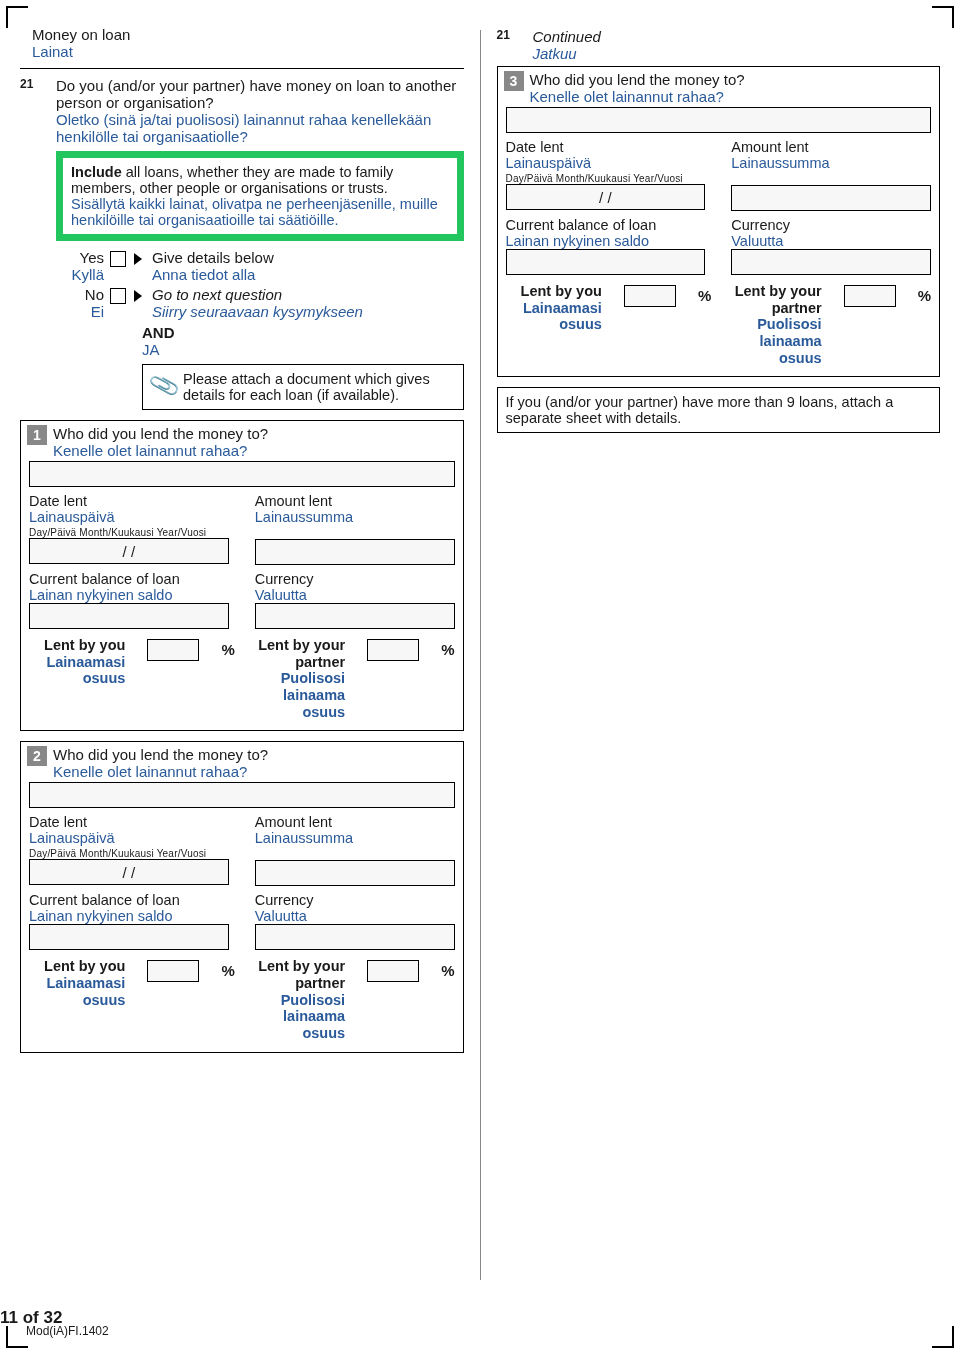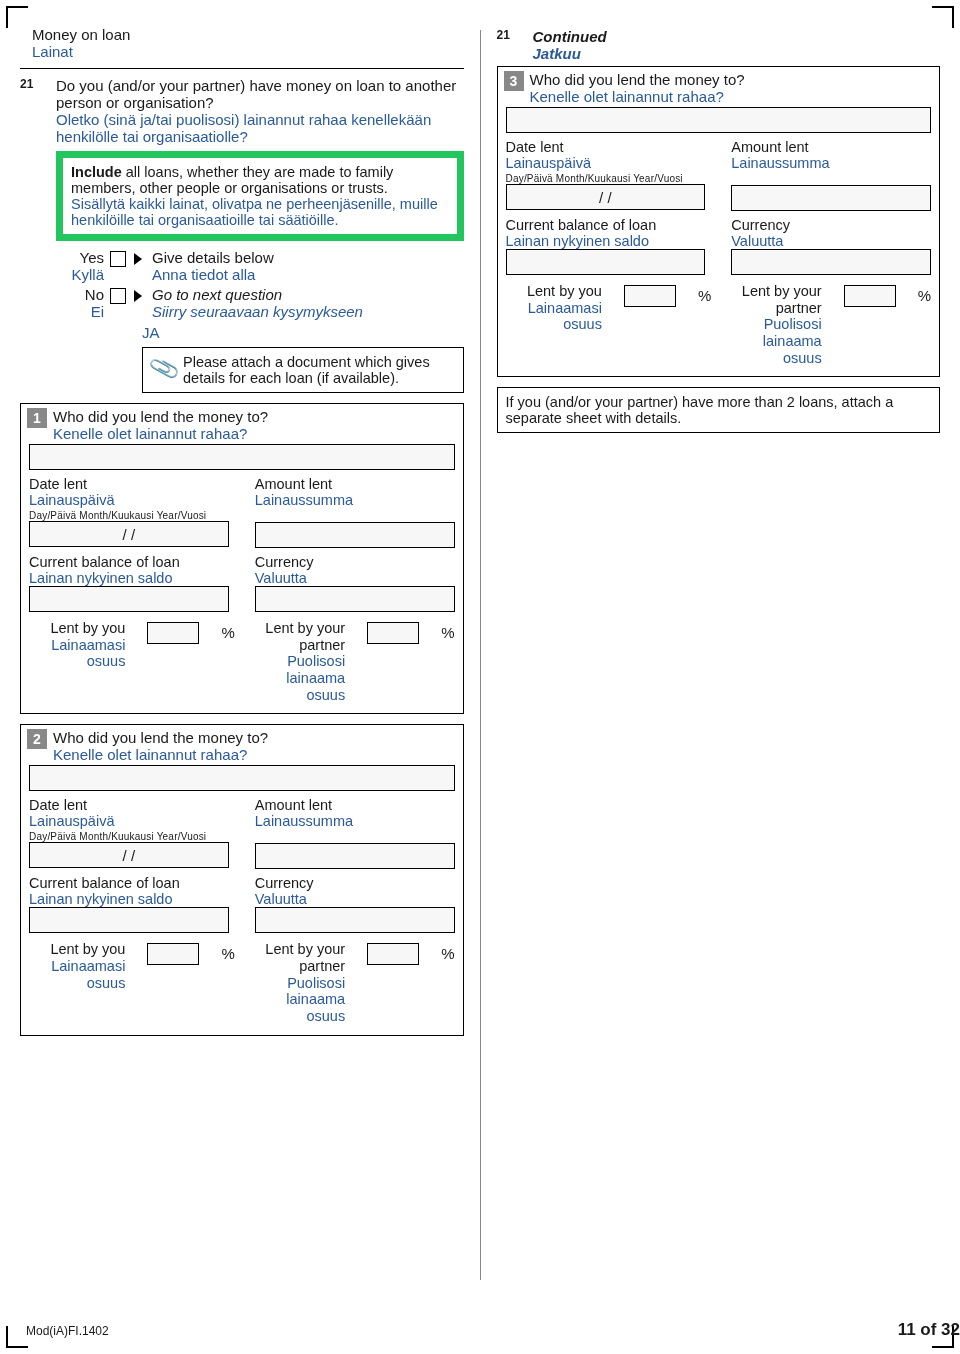--- a/index.html
+++ b/index.html
@@ -38,28 +38,28 @@
   .loan { border:1px solid #000; margin:10px 0 0 0; padding:6px 8px 10px; }
   .loan-head { display:flex; align-items:flex-start; gap:6px; margin:-2px 0 2px -2px; }
   .numtab { display:inline-block; width:20px; height:20px; background:#888; color:#fff; font-weight:bold; text-align:center; font-size:14px; line-height:20px; }
   .field { background:#f7f7f7; border:1px solid #000; height:26px; width:100%; }
   .row2 { display:flex; gap:26px; margin-top:6px; }
   .cell { flex:1 1 0; }
   .lab { font-size:14.5px; }
   .date-hdr { font-size:10px; margin-top:2px; letter-spacing:0.2px; }
   .date-box { border:1px solid #000; background:#f7f7f7; height:26px; display:flex; align-items:center; justify-content:space-around; font-size:15px; }
   .pct-row { display:flex; gap:14px; margin-top:8px; }
-  .pct-cell { flex:1; display:flex; align-items:flex-start; gap:22px; }
+  .pct-cell { flex:1; display:flex; align-items:flex-start; gap:22px;font-weight:bold; }
   .pct-lab { flex:1; text-align:right; font-size:14.5px; line-height:1.15; }
   .pct-field { width:52px; height:22px; border:1px solid #000; background:#f7f7f7; flex:none; margin-top:2px; }
   .pct-sym { flex:none; margin-top:4px; }
   .contd { display:flex; gap:12px; padding-top:8px; }
-  .contd .it { font-style:italic; font-weight:bold; }
+  .contd .it { font-style:italic; font-weight:normal; }
   .note { border:1px solid #000; margin-top:10px; padding:6px 8px; font-size:14.5px; }
-  .footer { position:absolute; bottom:14px; left:0; right:0; display:flex; justify-content:flex-end; font-weight:bold; font-size:17px; }
+  .footer { position:absolute; bottom:26px; left:0; right:0; display:flex; justify-content:flex-start; font-weight:bold; font-size:17px; }
   .footer-code { position:absolute; left:26px; bottom:16px; font-size:12px;text-align:center; }
   .cont-col .loan { margin-top:4px; }
 </style>
 </head>
 <body>
 <div class="crop tl"></div>
 <div class="crop tr"></div>
 <div class="crop bl"></div>
 <div class="crop br"></div>
 
@@ -102,20 +102,21 @@
           </div>
           <span class="chk"></span>
           <span class="arrow"></span>
           <div class="opt-text">
             <span class="it">Go to next question</span><br>
             <span class="it blue">Siirry seuraavaan kysymykseen</span>
           </div>
         </div>
 
         <div class="andbox">
+          <div class="a1">AND</div>
           <div class="blue">JA</div>
         </div>
 
         <div class="attach">
           <span class="clip">📎</span>
           <span>Please attach a document which gives details for each loan (if available).</span><br>
         </div>
       </div>
     </div>
 
@@ -293,21 +294,21 @@
             <span>Lent by your partner</span><br>
             <span class="blue">Puolisosi lainaama osuus</span>
           </div>
           <div class="pct-field"></div>
           <div class="pct-sym">%</div>
         </div>
       </div>
     </div>
 
     <div class="note">
-      <span>If you (and/or your partner) have more than 2 loans, attach a separate sheet with details.</span><br>
+      <span>If you (and/or your partner) have more than 9 loans, attach a separate sheet with details.</span><br>
     </div>
   </div>
 </div>
 
 <div class="footer-code">Mod(iA)FI.1402</div>
 <div class="footer">
     <span>11 of 32</span>
   </div>
 
 </body></html>

